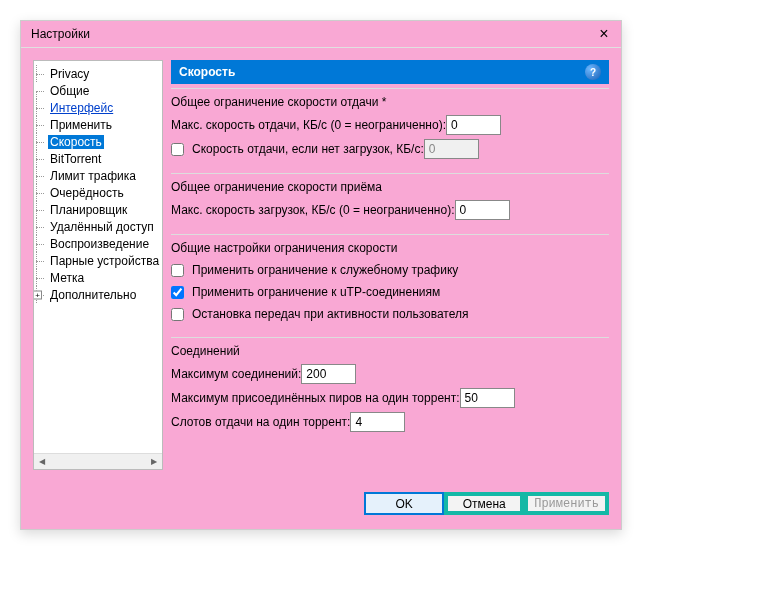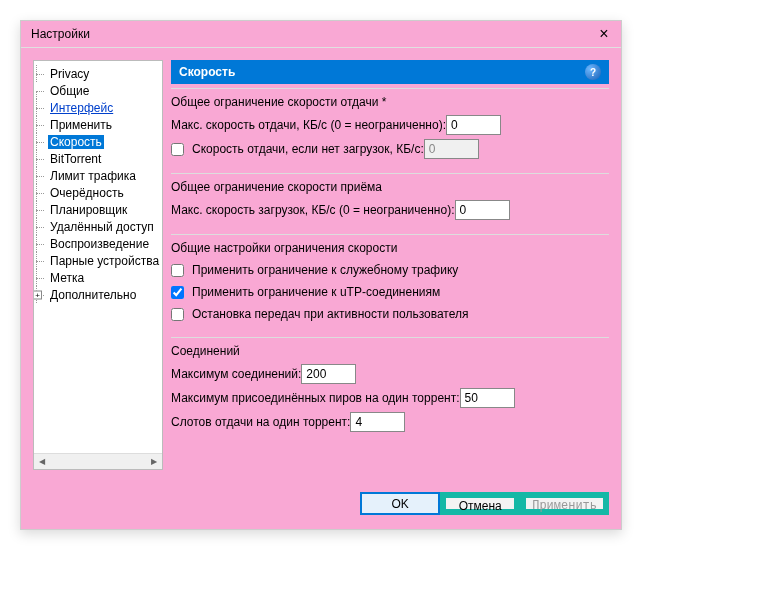--- a/index.html
+++ b/index.html
@@ -179,21 +179,21 @@
     margin: 0 4px 0 0;
   }
   .footer {
     display: flex;
     justify-content: flex-end;
     padding: 10px 12px 14px;
   }
   .btn {
     min-width: 80px;
     height: 23px;
-    border: 6px solid #14b8a6;
+    border: 4px solid #14b8a6;
     background: #f3f3f3;
     font-size: 12px;
     font-family: inherit;
     cursor: pointer;
   }
   .btn.primary {
     border: 2px solid #0078d7;
     background: #e5f1fb;
   }
   .btn:disabled {

